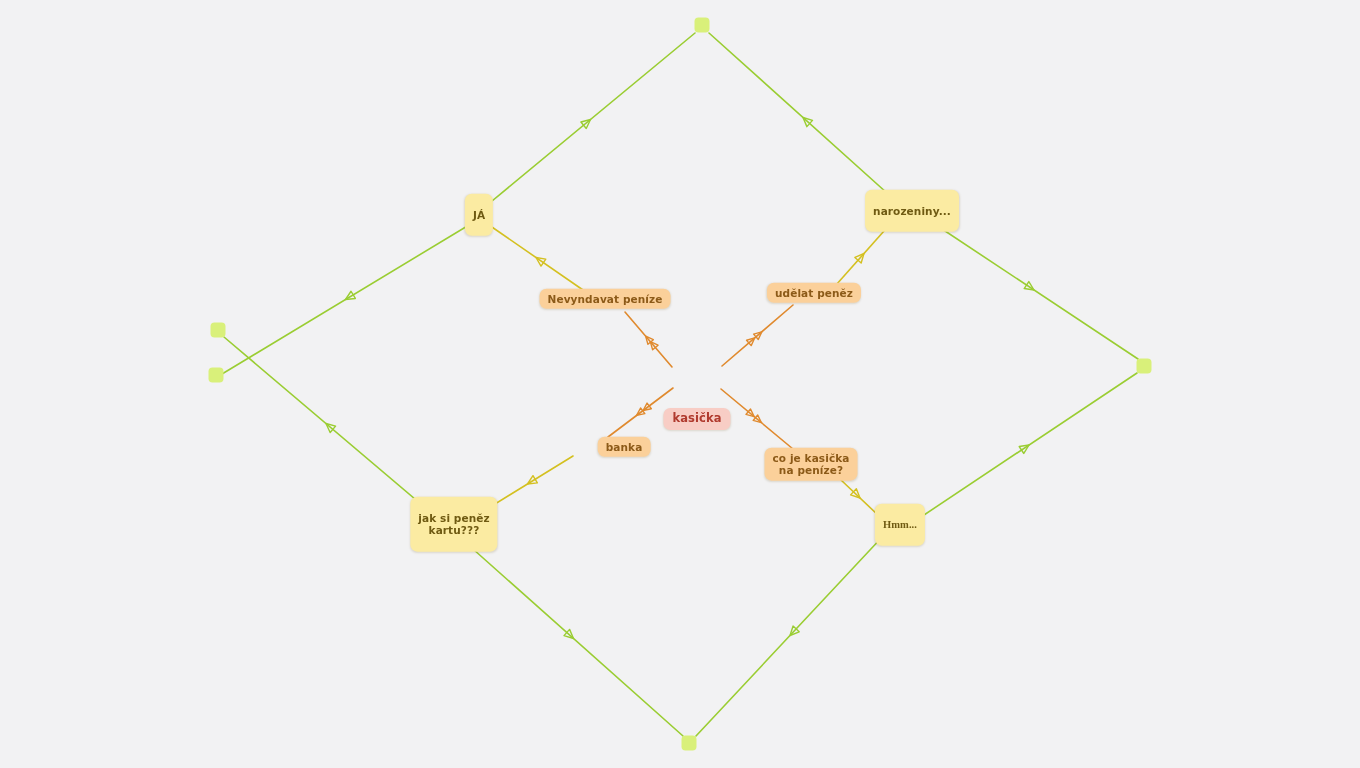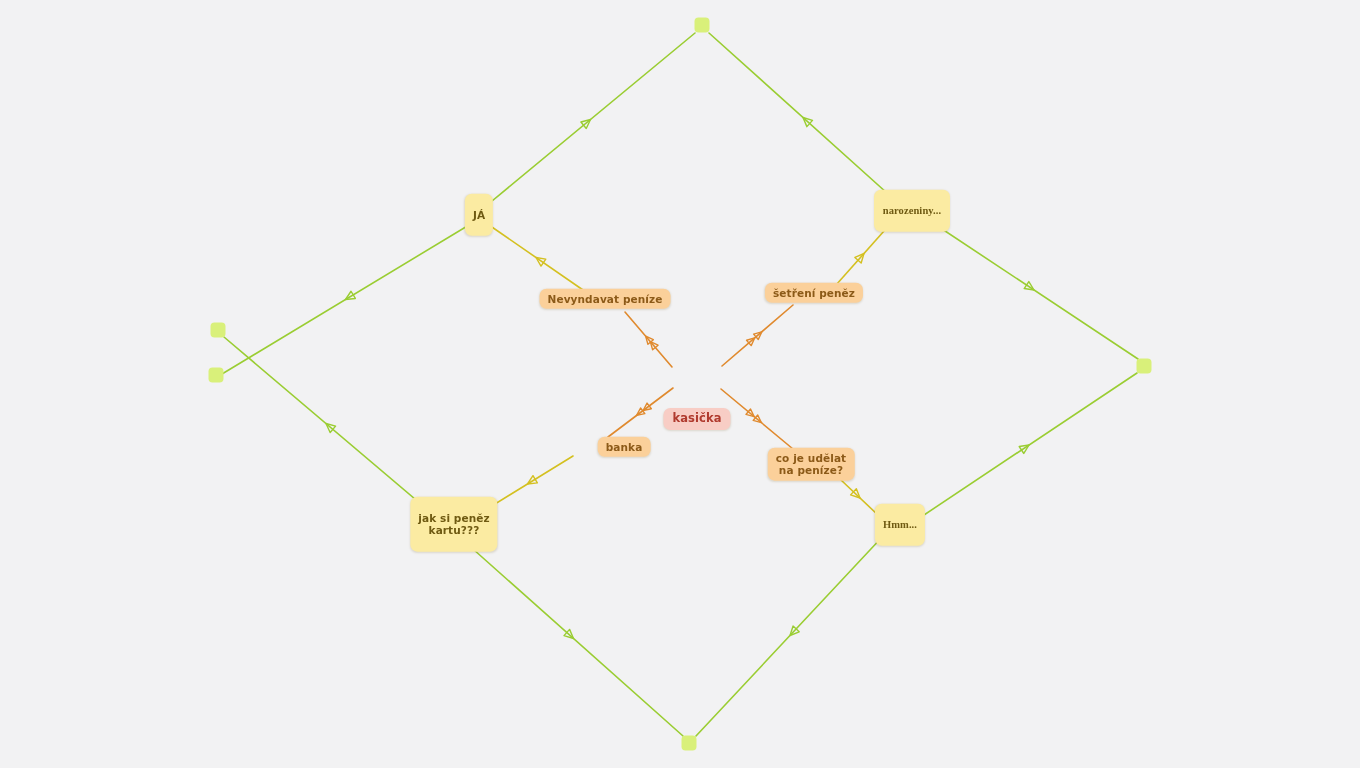--- a/index.html
+++ b/index.html
@@ -136,26 +136,26 @@
         <path d="M 573.5,638.5 L 563.9854044890455,635.6517597954304 L 569.5713928212833,629.3782652069173 Z" fill="none" stroke="#9acd32" stroke-width="1.4" stroke-linejoin="round"></path>
       </g>
       <g>
         <line x1="884" y1="535" x2="696" y2="736" stroke="#9acd32" stroke-width="1.6" stroke-linecap="round"></line>
         <path d="M 790,635.5 L 793.0804660535385,626.0580336320766 L 799.2152370900975,631.7960284324402 Z" fill="none" stroke="#9acd32" stroke-width="1.4" stroke-linejoin="round"></path>
       </g>
     </svg>
   <div id="node-layer">
       <div class="node node-center" style="left: 697px; top: 377px; min-width: 50px; min-height: 22px; margin-top: 42px;"><span>kasička</span></div>
       <div class="node node-orange" style="left: 605px; top: 299px; min-width: 100px; min-height: 19px; justify-content: center;"><span>Nevyndavat peníze</span></div>
-      <div class="node node-orange" style="left: 814px; top: 293px; min-width: 76px; min-height: 19px;"><span>šetření peněz</span></div>
+      <div class="node node-orange" style="left: 814px; top: 293px; min-width: 76px; min-height: 19px;"><span>udělat peněz</span></div>
       <div class="node node-orange" style="left: 624px; top: 447px; min-width: 45px; min-height: 19px;"><span>banka</span></div>
-      <div class="node node-orange" style="left: 811px; top: 464px; min-width: 70px; min-height: 32px;"><span>co je udělat
+      <div class="node node-orange" style="left: 811px; top: 464px; min-width: 70px; min-height: 32px;"><span>co je kasička
 na peníze?</span></div>
       <div class="node node-yellow" style="left: 479px; top: 215px; min-width: 24px; min-height: 20px;"><span>JÁ</span></div>
-      <div class="node node-yellow" style="left: 912px; top: 211px; min-width: 76px; min-height: 20px; font-family: Liberation Serif, serif;"><span>narozeniny...</span></div>
+      <div class="node node-yellow" style="left: 912px; top: 211px; min-width: 76px; min-height: 20px;"><span>narozeniny...</span></div>
       <div class="node node-yellow" style="left: 454px; top: 524px; min-width: 70px; min-height: 32px;"><span>jak si peněz
 kartu???</span></div>
       <div class="node node-yellow" style="left: 900px; top: 525px; min-width: 48px; min-height: 20px; font-family: Liberation Serif, serif;"><span>Hmm...</span></div>
     </div>
   <div id="endpoint-layer">
       <div class="endpoint" style="left: 702px; top: 25px; width: 15px; height: 15px; background: rgb(217, 240, 122);"></div>
       <div class="endpoint" style="left: 218px; top: 330px; width: 15px; height: 15px; background: rgb(217, 240, 122);"></div>
       <div class="endpoint" style="left: 216px; top: 375px; width: 15px; height: 15px; background: rgb(217, 240, 122);"></div>
       <div class="endpoint" style="left: 1144px; top: 366px; width: 15px; height: 15px; background: rgb(217, 240, 122);"></div>
       <div class="endpoint" style="left: 689px; top: 743px; width: 15px; height: 15px; background: rgb(217, 240, 122);"></div>

